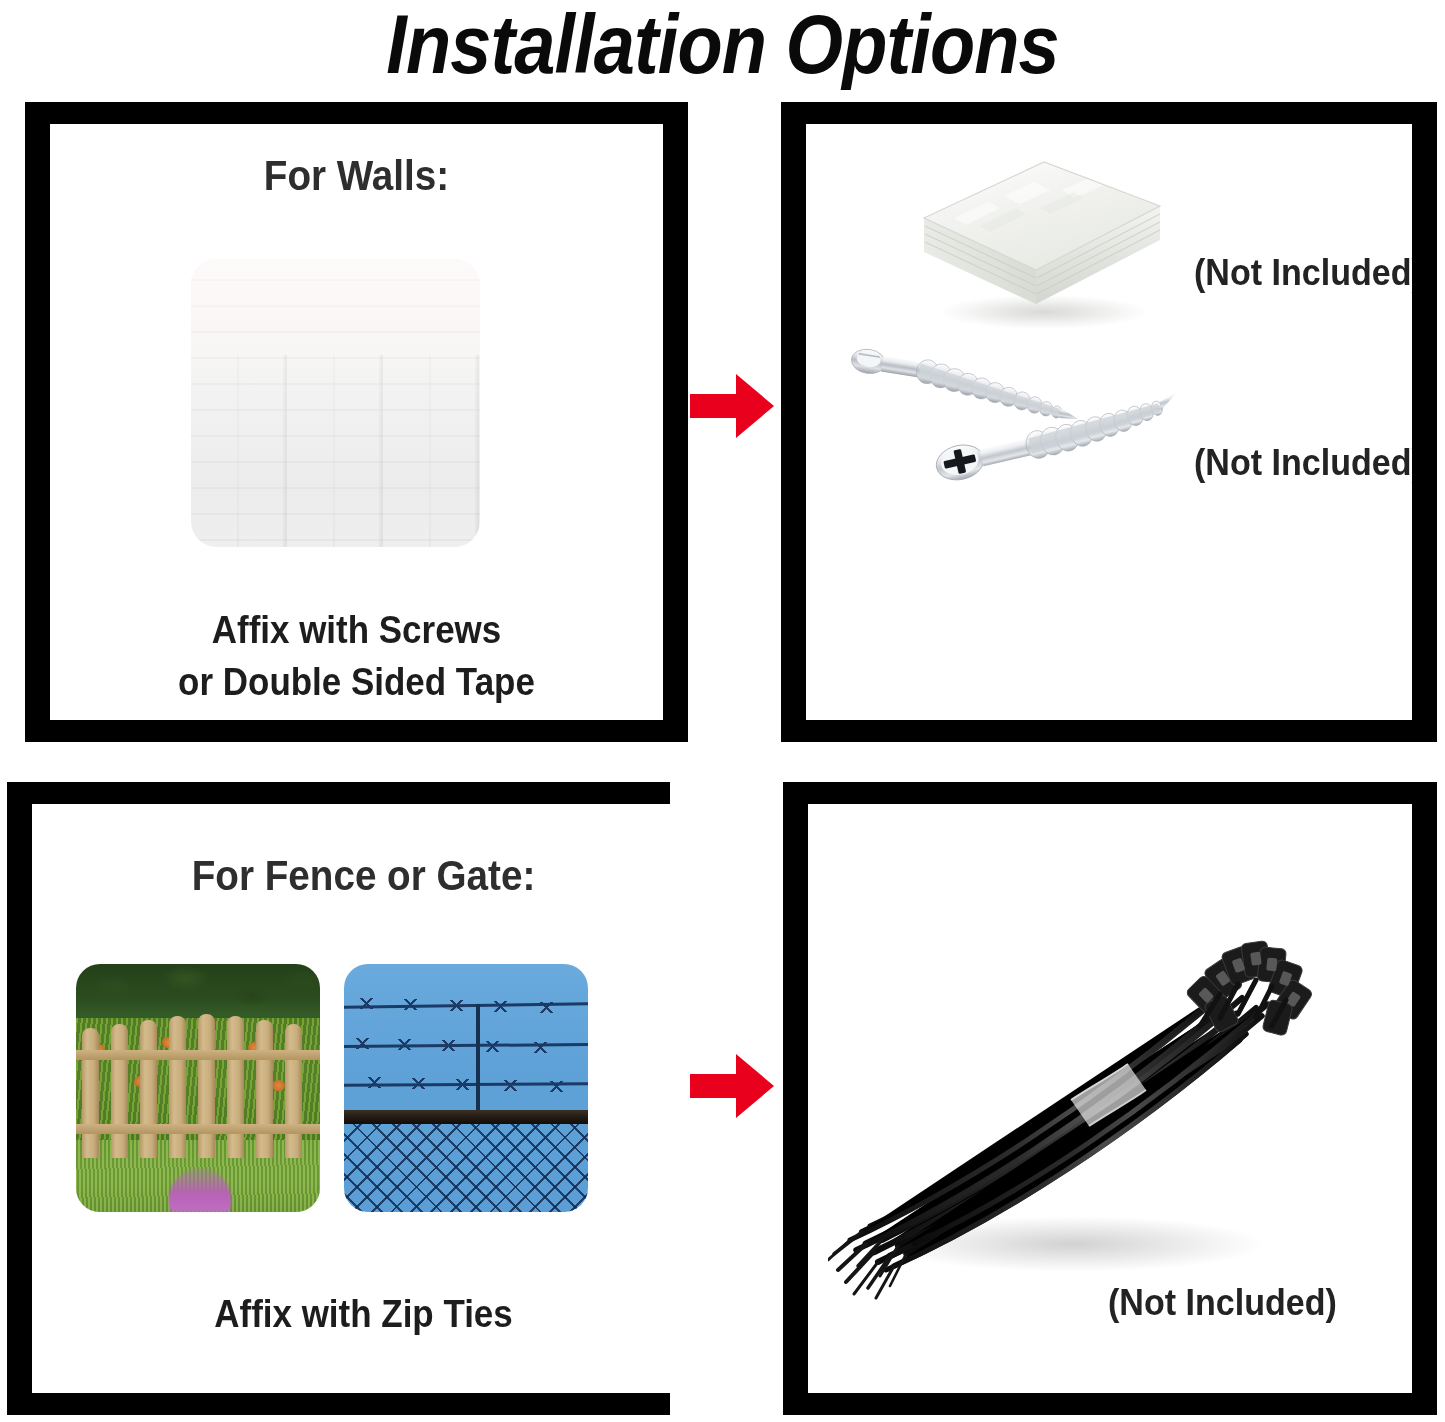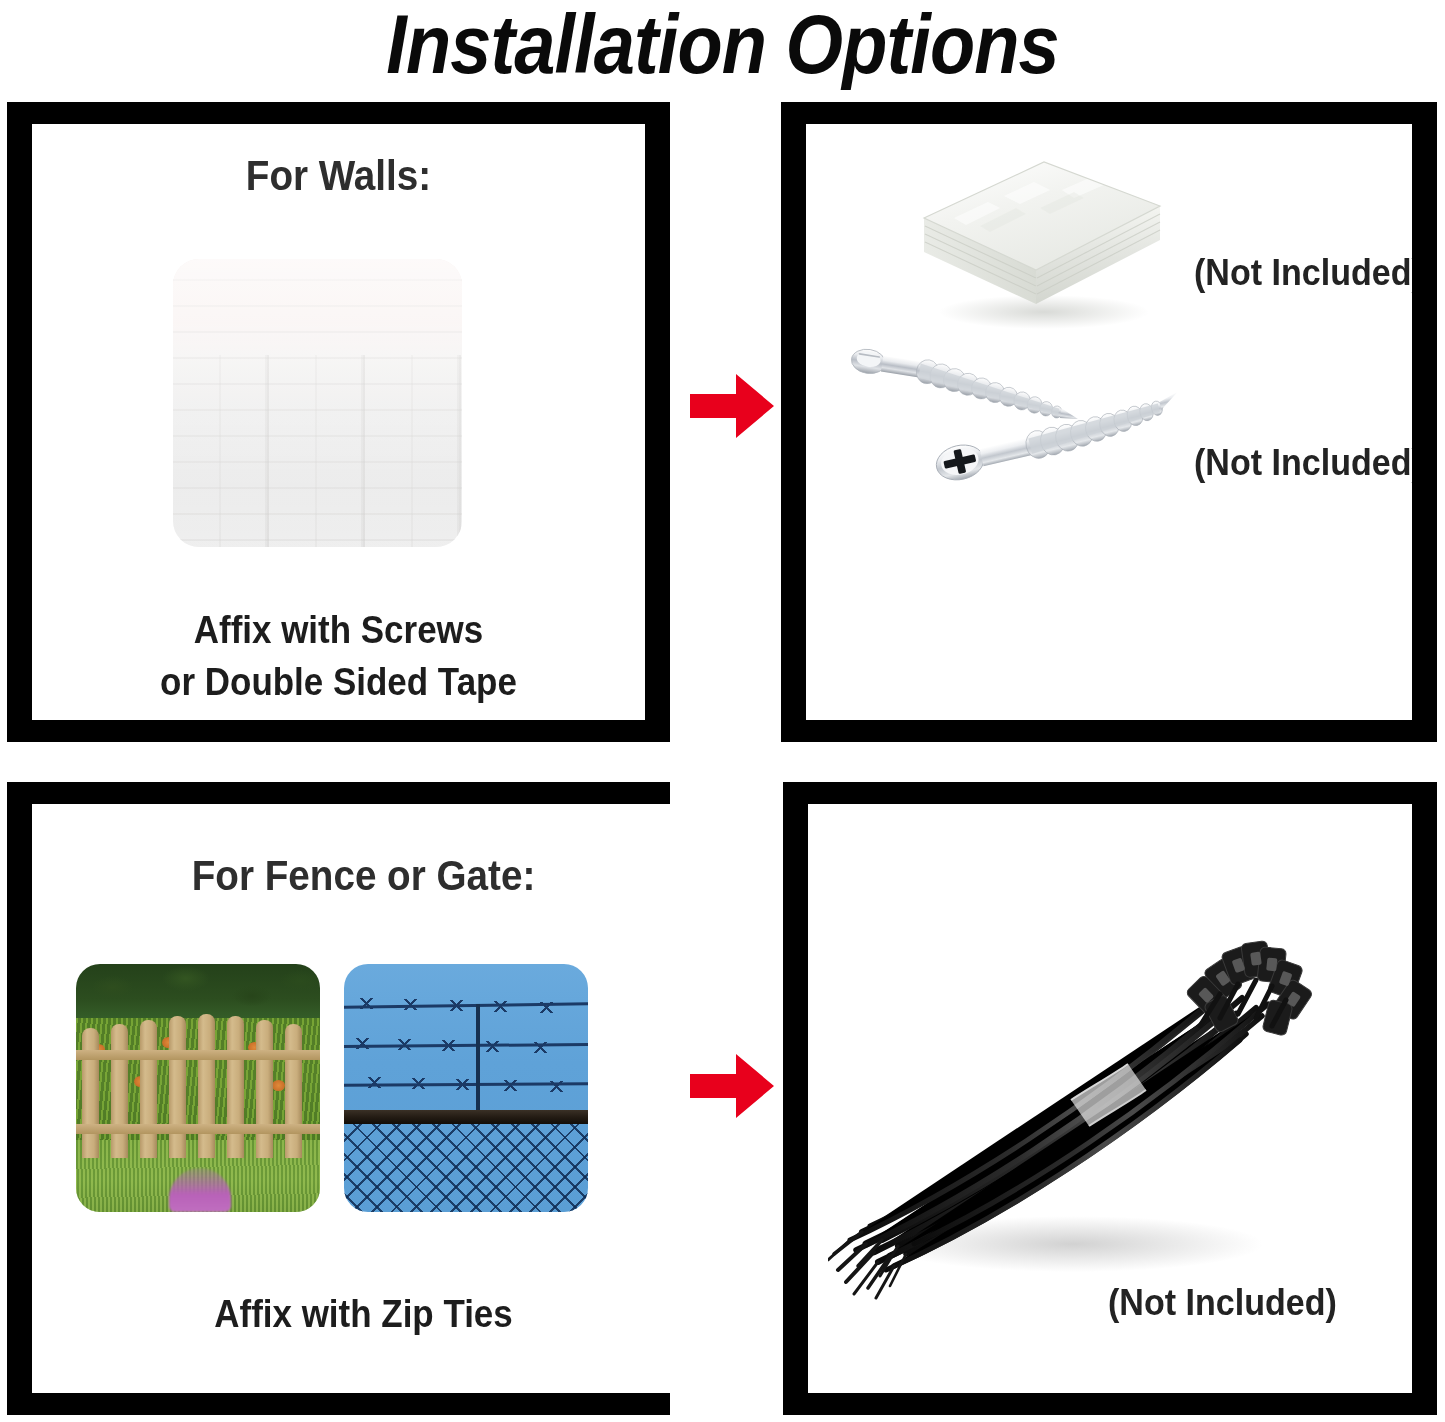--- a/index.html
+++ b/index.html
@@ -38,21 +38,21 @@
   .panel {
     position: absolute;
     background: #000000;
     box-sizing: border-box;
   }
   .panel-inner {
     position: absolute;
     background: #ffffff;
     overflow: hidden;
   }
-  #panel-tl { left: 7px;   top: 102px;  width: 663px; height: 640px; padding-left: 24px; }
+  #panel-tl { left: 25px;   top: 102px;  width: 663px; height: 640px; padding-left: 24px; }
   #panel-tr { left: 781px; top: 102px;  width: 656px; height: 640px; }
   #panel-bl { left: 7px;   top: 782px;  width: 663px; height: 633px; }
   #panel-br { left: 783px; top: 782px;  width: 654px; height: 633px; }
 
   #inner-tl { left: 25px; top: 22px; width: 613px; height: 596px; }
   #inner-tr { left: 25px; top: 22px; width: 606px; height: 596px; }
   #inner-bl { left: 25px; top: 22px; width: 663px; height: 589px; }
   #inner-br { left: 25px; top: 22px; width: 604px; height: 589px; }
 
   

